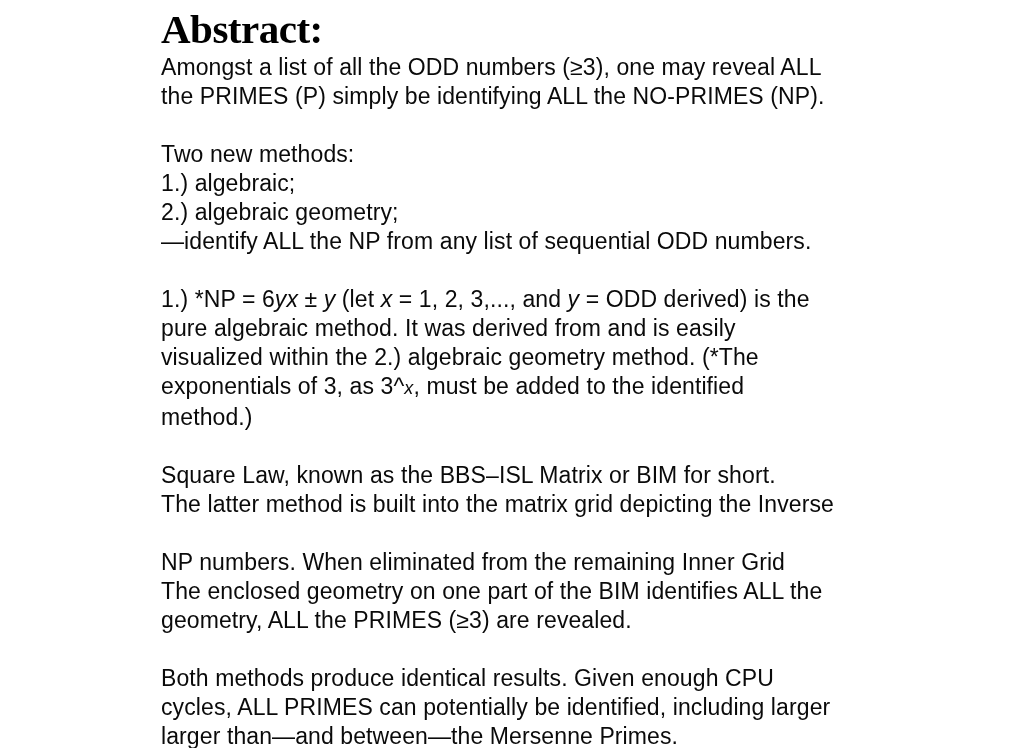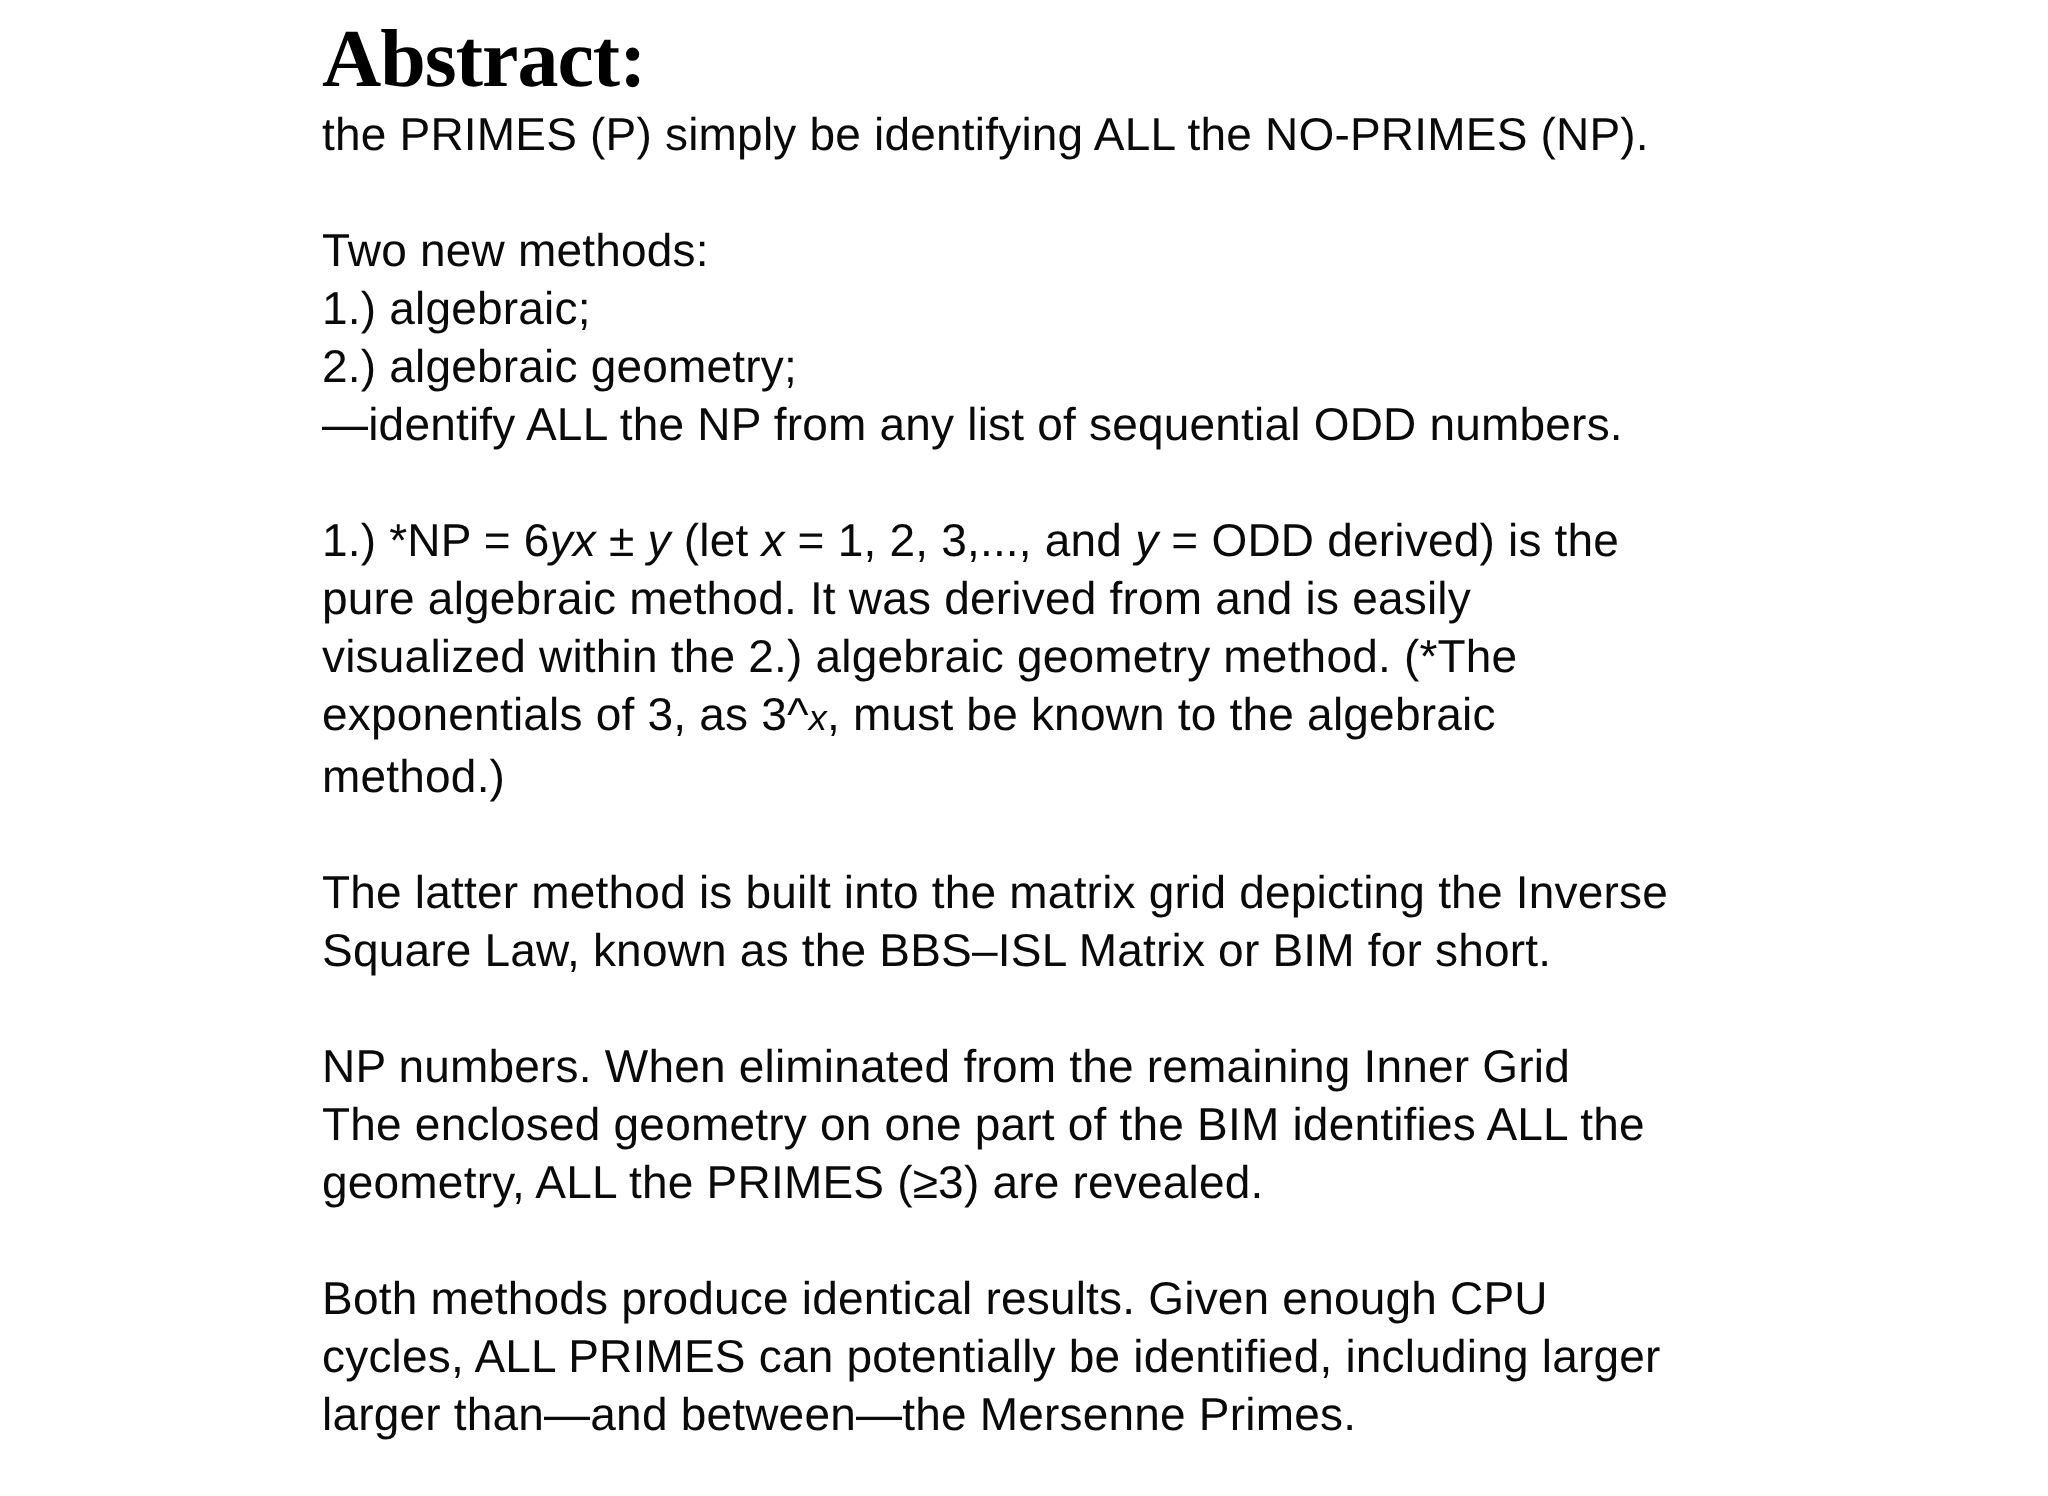--- a/index.html
+++ b/index.html
@@ -52,41 +52,42 @@
 </style>
 </head>
 <body>
 
 <div class="page">
   <div class="content">
 
     <div class="heading">Abstract:</div>
 
     <div class="para first">
+      <div class="line">Amongst a list of all the ODD numbers (≥3), one may reveal ALL</div>
       <div class="line">the PRIMES (P) simply be identifying ALL the NO-PRIMES (NP).</div>
     </div>
 
     <div class="para">
       <div class="line">Two new methods:</div>
       <div class="line">1.) algebraic;</div>
       <div class="line">2.) algebraic geometry;</div>
       <div class="line">—identify ALL the NP from any list of sequential ODD numbers.</div>
     </div>
 
     <div class="para">
       <div class="line"><span>1.) *NP = 6</span><span class="iv">yx</span><span> ± </span><span class="iv">y</span><span> (let </span><span class="iv">x</span><span> = 1, 2, 3,..., and </span><span class="iv">y</span><span> = ODD derived) is the</span></div>
       <div class="line">pure algebraic method. It was derived from and is easily</div>
       <div class="line">visualized within the 2.) algebraic geometry method. (*The</div>
-      <div class="line"><span>exponentials of 3, as 3^</span><span class="iv-small">x</span><span>, must be known to the algebraic</span></div>
+      <div class="line"><span>exponentials of 3, as 3^</span><span class="iv-small">x</span><span>, must be added to the identified</span></div>
       <div class="line">method.)</div>
     </div>
 
     <div class="para">
+      <div class="line">Square Law, known as the BBS–ISL Matrix or BIM for short.</div>
       <div class="line">The latter method is built into the matrix grid depicting the Inverse</div>
-      <div class="line">Square Law, known as the BBS–ISL Matrix or BIM for short.</div>
     </div>
 
     <div class="para">
       <div class="line">NP numbers. When eliminated from the remaining Inner Grid</div>
       <div class="line">The enclosed geometry on one part of the BIM identifies ALL the</div>
       <div class="line">geometry, ALL the PRIMES (≥3) are revealed.</div>
     </div>
 
     <div class="para">
       <div class="line">Both methods produce identical results. Given enough CPU</div>

